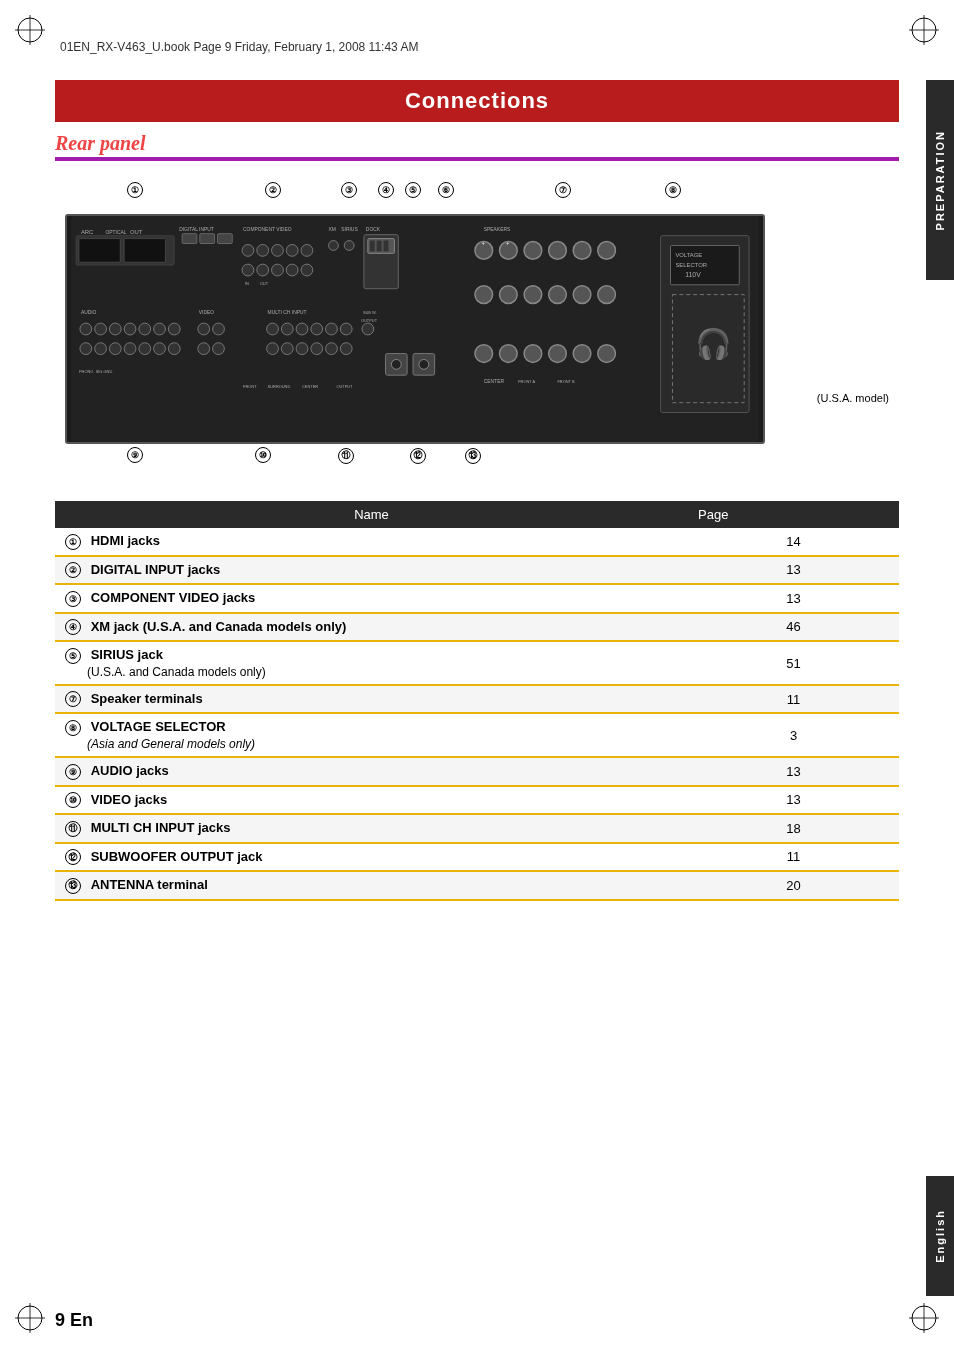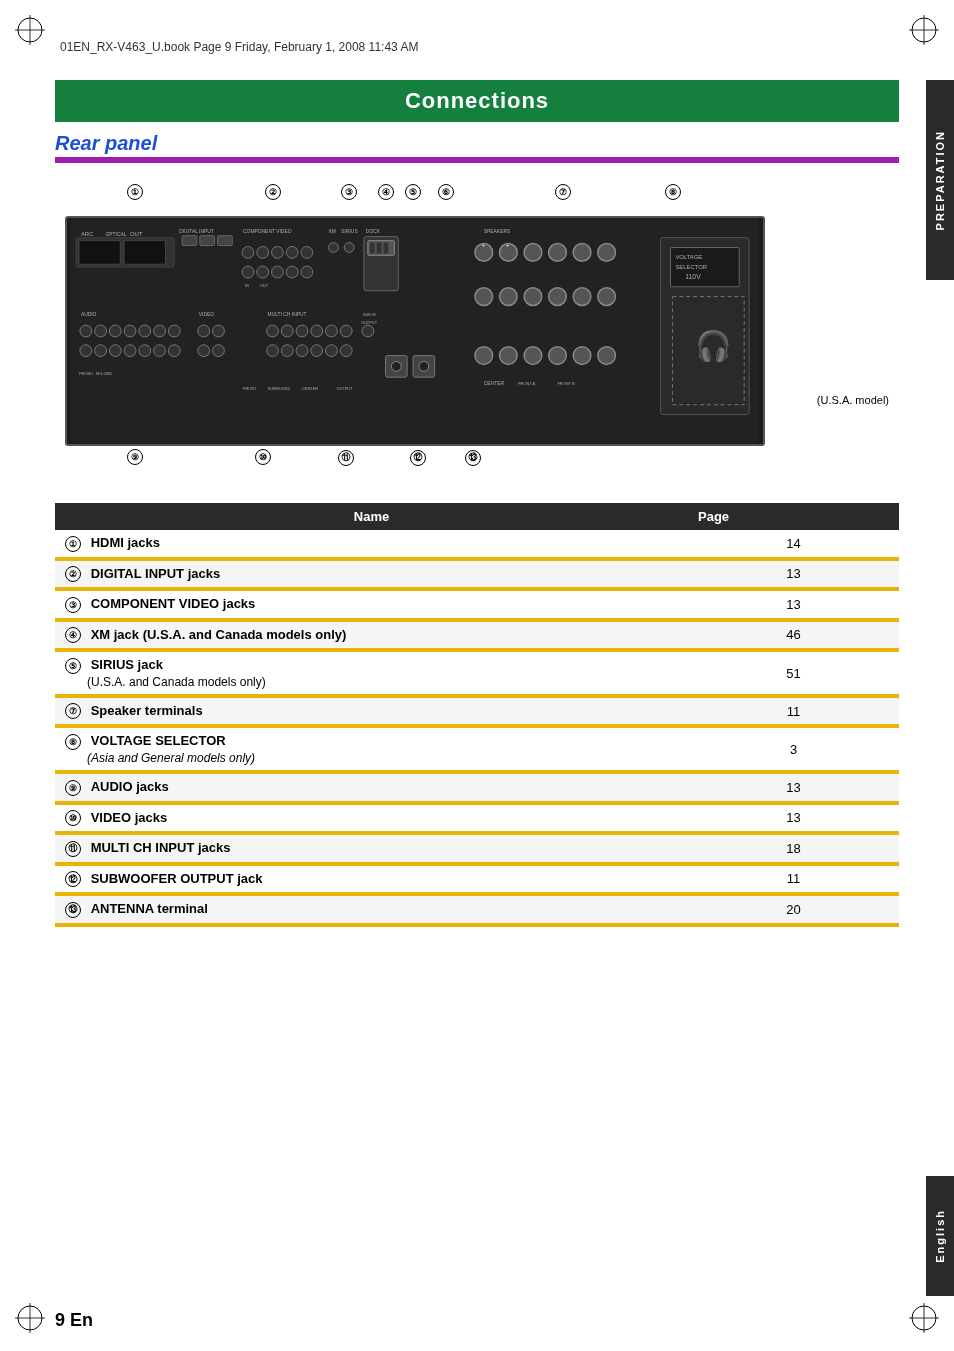--- a/index.html
+++ b/index.html
@@ -26,39 +26,40 @@
     .page-content {
       position: absolute;
       top: 80px;
       left: 55px;
       right: 55px;
       bottom: 55px;
     }
 
     
     .title-banner {
-      background: #15803d;
+      background: #b91c1c;
       color: #fff;
       text-align: center;
       padding: 8px 0;
       font-size: 22px;
       font-weight: bold;
       letter-spacing: 1px;
       margin-bottom: 10px;
     }
 
     
     .section-heading {
       font-size: 20px;
       font-style: italic;
       font-weight: bold;
-      color: #1d4ed8;
-      border-bottom: 6px solid #a21caf;
+      color: #ef4444;
+      border-bottom: 4px solid #a21caf;
       padding-bottom: 2px;
       margin-bottom: 15px;
+      font-family: Liberation Serif, serif;
     }
 
     
     .diagram-container {
       position: relative;
       width: 100%;
       height: 310px;
       margin-bottom: 15px;
     }
 
@@ -90,34 +91,34 @@
       width: 100%;
       border-collapse: collapse;
       margin-top: 5px;
     }
 
     .connections-table th {
       background: #2a2a2a;
       color: #fff;
       padding: 6px 10px;
       font-size: 13px;
-      font-weight: bold;
+      font-weight: normal;
     }
 
     .connections-table th:first-child {
       width: 75%;
     }
     .connections-table th:last-child {
       width: 25%;
       text-align: left;
     }
 
     .connections-table td {
       padding: 5px 10px;
-      border-bottom: 4px solid #eab308;
+      border-bottom: 2px solid #eab308;
       vertical-align: middle;
       font-size: 13px;
     }
 
     .connections-table td:last-child {
       text-align: center;
     }
 
     .connections-table tr:nth-child(even) td {
       background: #f5f5f5;

